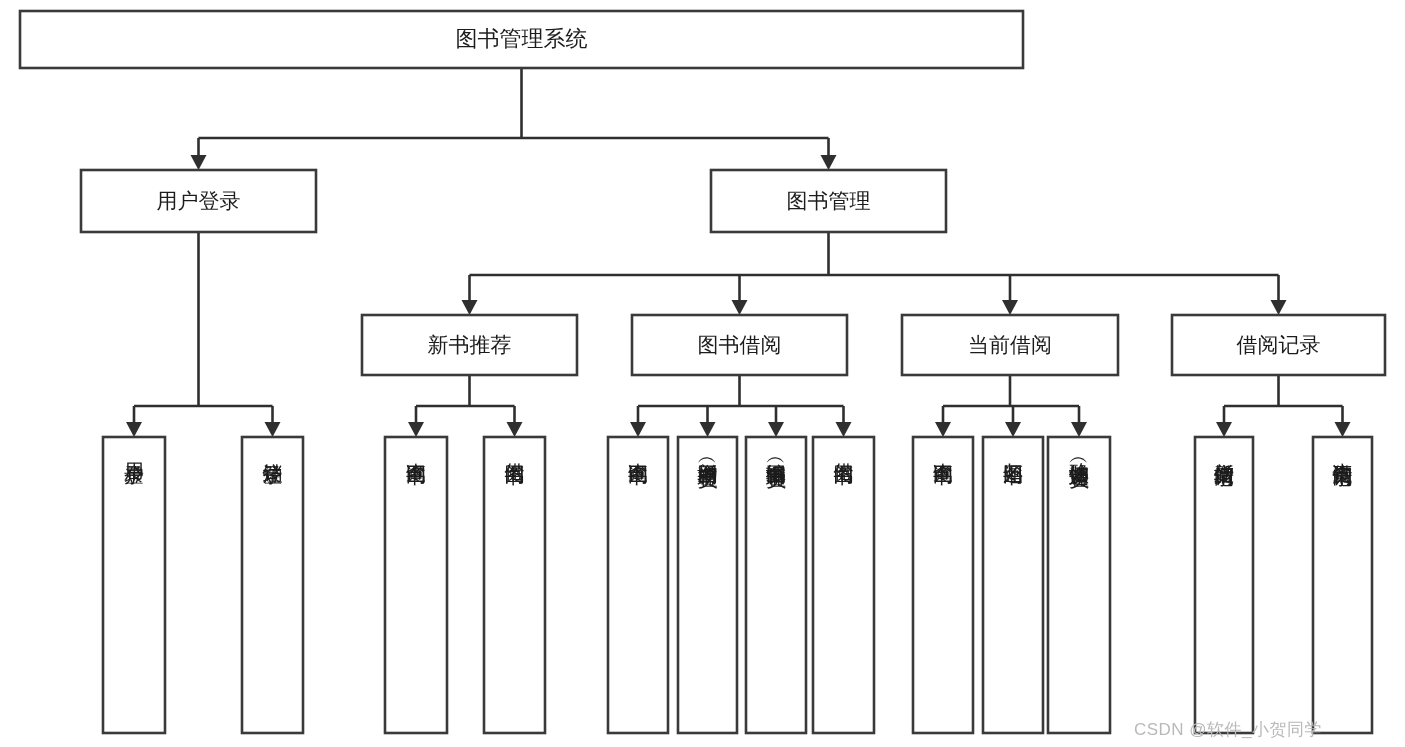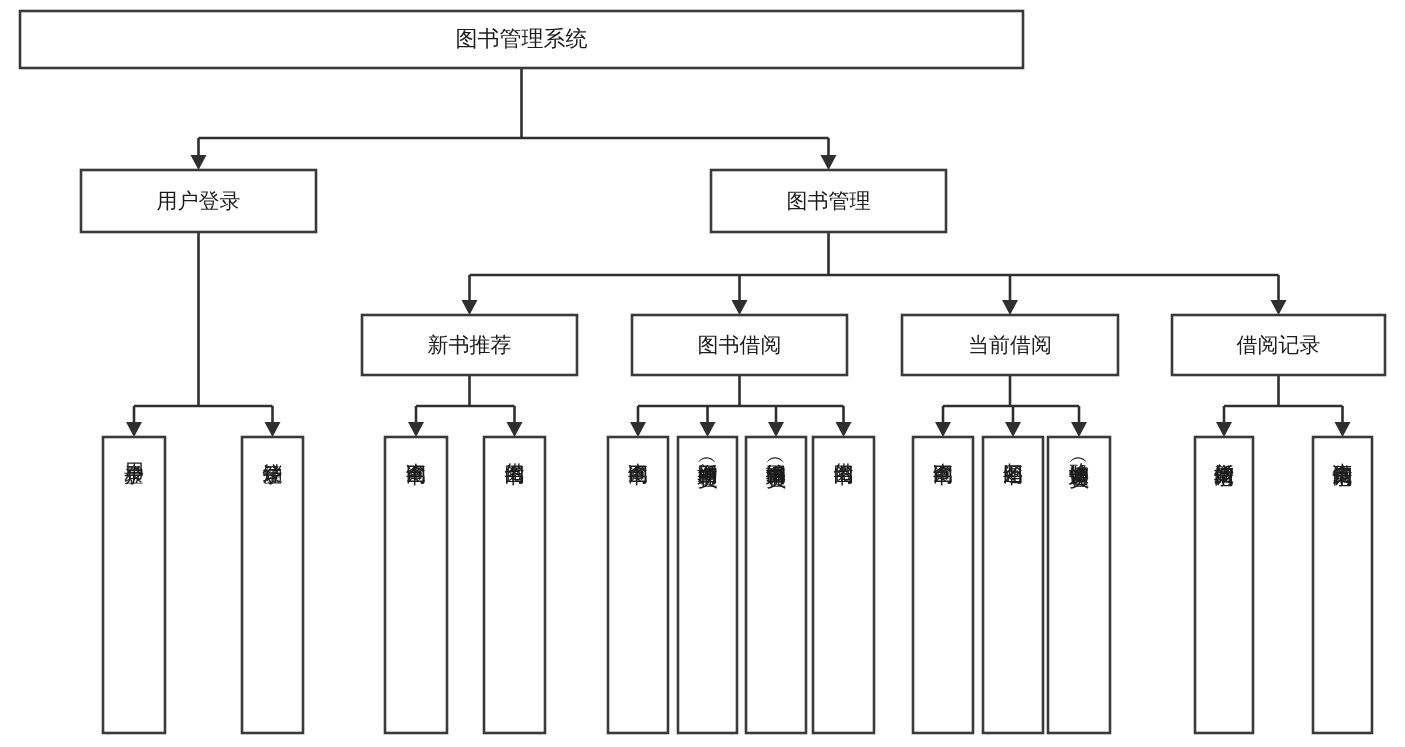--- a/index.html
+++ b/index.html
@@ -246,13 +246,14 @@
         <span class="leaf-label">确认归还（管理员）</span>
       </div>
       <div class="leaf-label-wrap" style="left: 1195px; top: 447px; width: 58px; height: 282px;">
         <span class="leaf-label">新增借阅记录</span>
       </div>
       <div class="leaf-label-wrap" style="left: 1313px; top: 447px; width: 59px; height: 282px;">
         <span class="leaf-label">查询借阅记录</span>
       </div>
     </div>
 
+  <div class="watermark">CSDN @软件_小贺同学</div>
 </div>
 
 </body></html>

